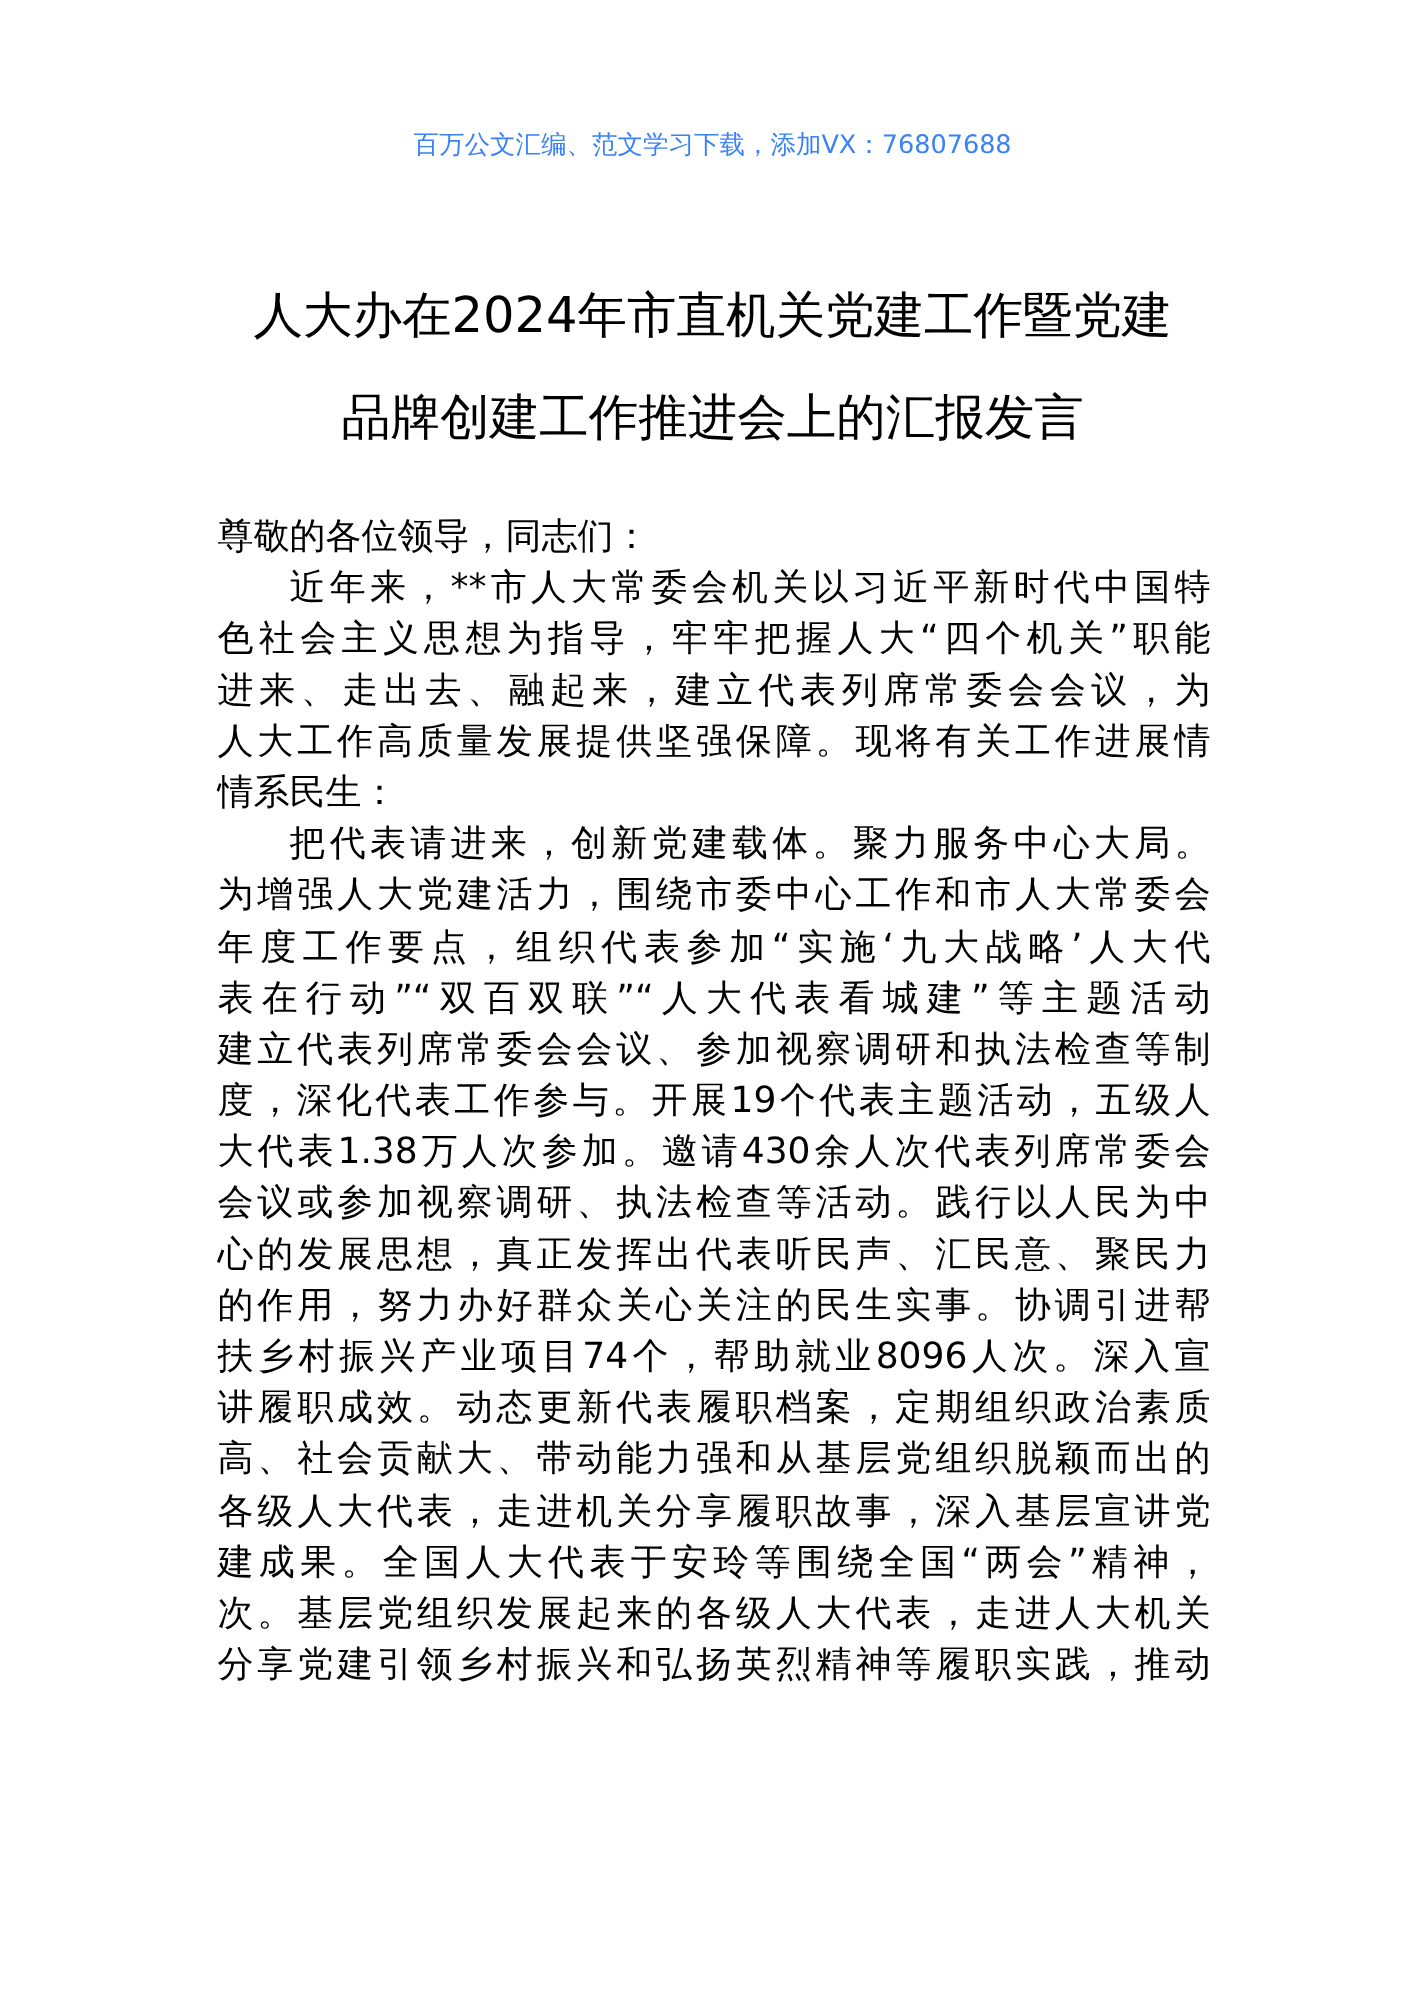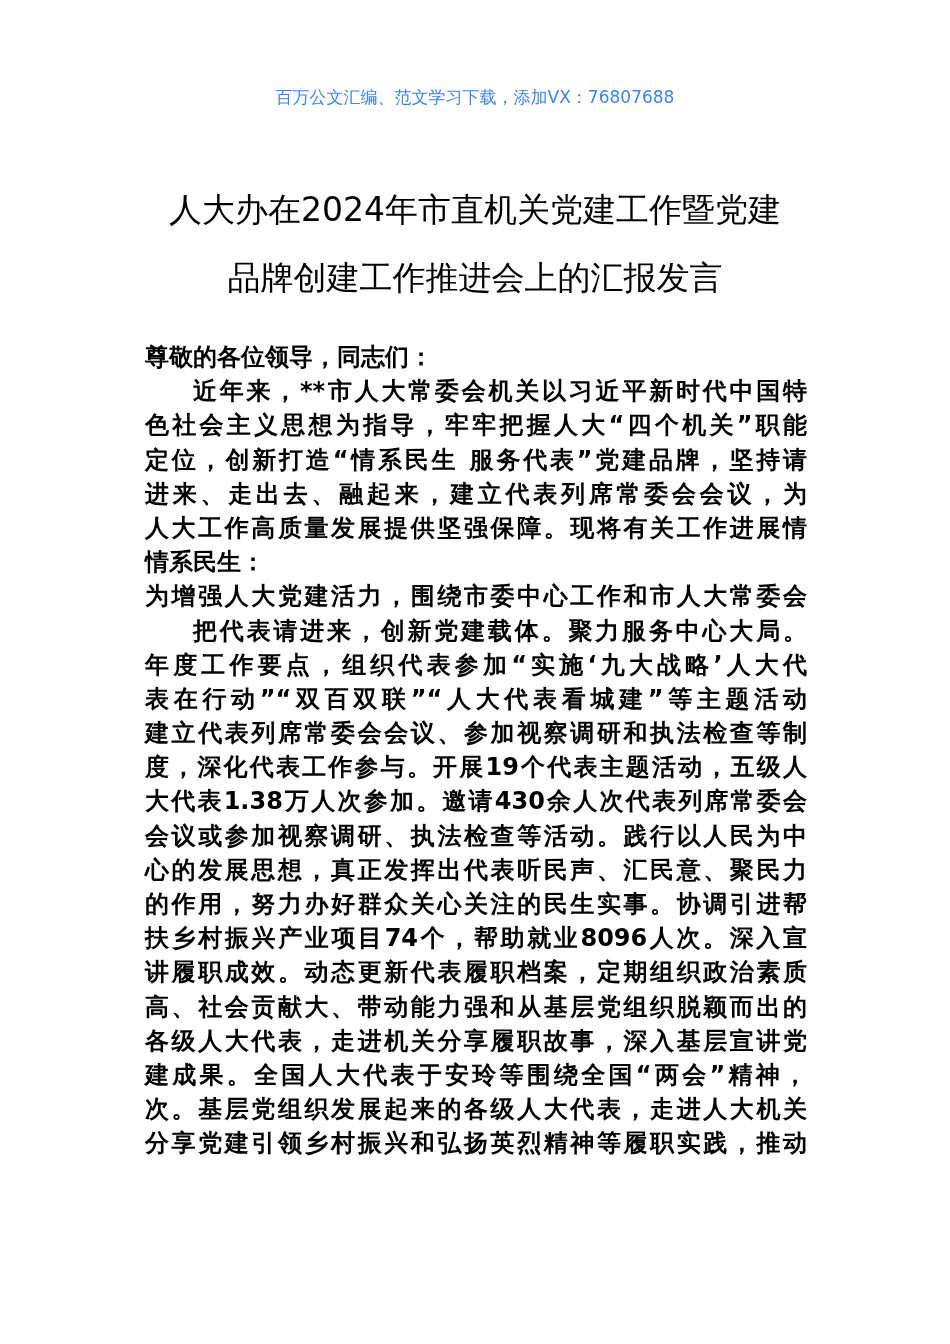--- a/index.html
+++ b/index.html
@@ -44,21 +44,20 @@
       width: 662px;
       font-size: 24px;
       line-height: 34.2px;
     }
     .line {
       display: block;
       white-space: nowrap;
       text-align: justify;
       text-align-last: justify;
       height: 34.2px;
-      font-weight: bold;
     }
     .line.last {
       text-align-last: left;
     }
     .line.indent {
       padding-left: 48px;
     }
   </style>
 </head>
 <body>
@@ -69,29 +68,28 @@
   <span class="title-line" style="display:block">人大办在2024年市直机关党建工作暨党建</span>
   <span class="title-line" style="display:block">品牌创建工作推进会上的汇报发言</span>
 </h1>
 
 <div class="body">
   <span class="line last">尊敬的各位领导，同志们：</span>
 
   <div>
     <span class="line indent">近年来，**市人大常委会机关以习近平新时代中国特</span>
     <span class="line">色社会主义思想为指导，牢牢把握人大“四个机关”职能</span>
-    <span class="line">定位，创新打造“情系民生 服务代表”党建品牌，坚持请</span>
     <span class="line">进来、走出去、融起来，建立代表列席常委会会议，为</span>
     <span class="line">人大工作高质量发展提供坚强保障。现将有关工作进展情</span>
     <span class="line last">情系民生：</span>
   </div>
 
   <div>
+    <span class="line indent">把代表请进来，创新党建载体。聚力服务中心大局。</span>
     <span class="line">为增强人大党建活力，围绕市委中心工作和市人大常委会</span>
-    <span class="line indent">把代表请进来，创新党建载体。聚力服务中心大局。</span>
     <span class="line">年度工作要点，组织代表参加“实施‘九大战略’人大代</span>
     <span class="line">表在行动”“双百双联”“人大代表看城建”等主题活动</span>
     <span class="line">建立代表列席常委会会议、参加视察调研和执法检查等制</span>
     <span class="line">度，深化代表工作参与。开展19个代表主题活动，五级人</span>
     <span class="line">大代表1.38万人次参加。邀请430余人次代表列席常委会</span>
     <span class="line">会议或参加视察调研、执法检查等活动。践行以人民为中</span>
     <span class="line">心的发展思想，真正发挥出代表听民声、汇民意、聚民力</span>
     <span class="line">的作用，努力办好群众关心关注的民生实事。协调引进帮</span>
     <span class="line">扶乡村振兴产业项目74个，帮助就业8096人次。深入宣</span>
     <span class="line">讲履职成效。动态更新代表履职档案，定期组织政治素质</span>

